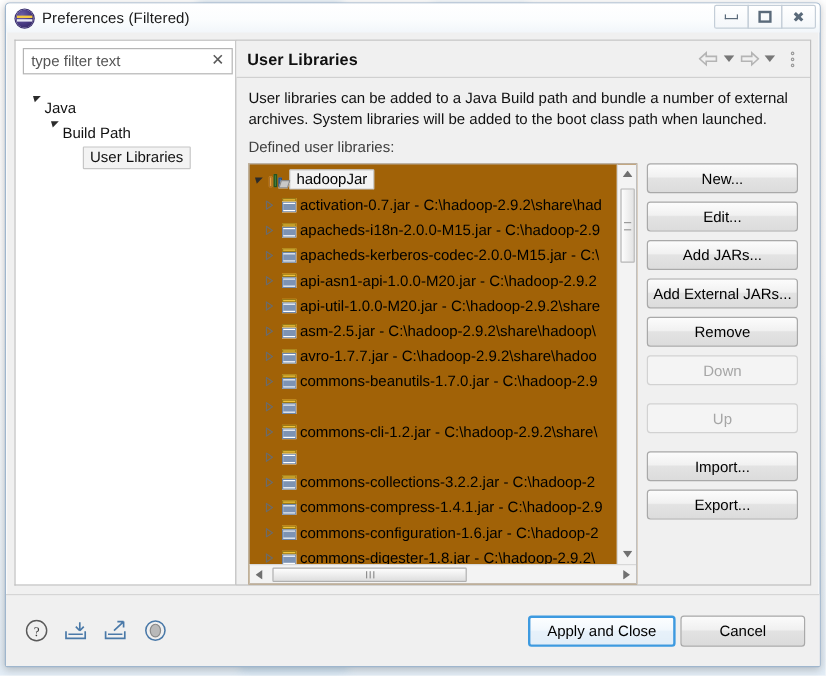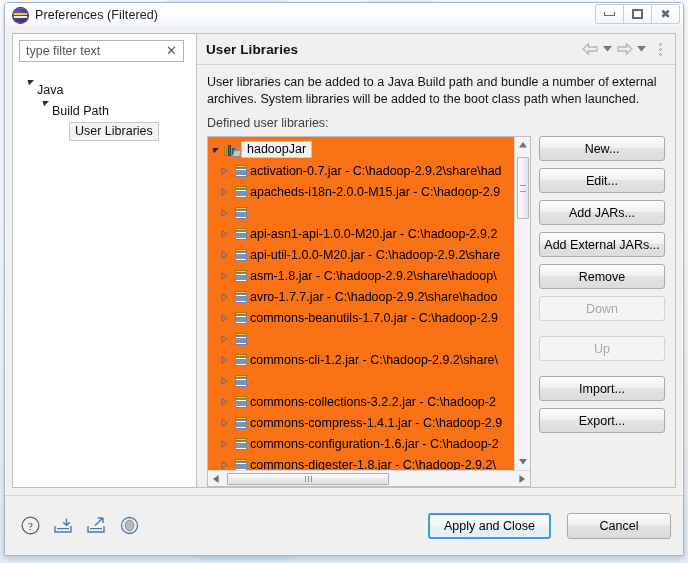--- a/index.html
+++ b/index.html
@@ -75,21 +75,21 @@
     padding: 6px 7px 0 7px;
     gap: 0;
     min-height: 0;
   }
   #leftpane {
     width: 184px; flex: 0 0 184px;
     background: #ffffff;
     border: 1px solid #bfbfbf;
     border-right: none;
     display: flex; flex-direction: column;
-    padding: 6px 12px 0 6px;
+    padding: 6px 2px 0 6px;
   }
   #filterwrap { position: relative; margin-bottom: 9px; }
   #filterbox {
     width: 100%; height: 22px;
     border: 1px solid #b5b5b5;
     background: #fff;
     font-family: "Liberation Sans", sans-serif;
     font-size: 12.5px; color: #555;
     padding: 0 22px 0 6px;
   }
@@ -136,21 +136,21 @@
   #rp-menu i { width: 3px; height: 3px; border: 1px solid #9a9a9a; border-radius: 50%; display:block; }
 
   #rp-content { flex: 1 1 auto; padding: 9px 10px 0 10px; display: flex; flex-direction: column; min-height: 0; }
   #descr { font-size: 12.5px; color: #111; line-height: 17px; }
   #defined-label { font-size: 12.5px; color: #404040; margin: 8px 0 6px 0; }
 
   #list-area { display: flex; gap: 8px; flex: 1 1 auto; min-height: 0; }
   #listbox {
     flex: 1 1 auto; min-width: 0;
     border: 1px solid #bfbfbf;
-    background: #f97316;
+    background: #a16207;
     display: flex; flex-direction: column;
     position: relative;
   }
   #list-inner { flex: 1 1 auto; display: flex; min-height: 0; overflow: hidden; }
   #rows { flex: 1 1 auto; min-width: 0; overflow: hidden; padding-top: 2px; }
   .lrow { display: flex; align-items: center; height: 21px; white-space: nowrap; font-size: 12.5px; color: #000; }
   .lrow .ind { flex: 0 0 9px; }
   .lrow .carr { flex: 0 0 15px; display:flex; align-items:center; justify-content:center; }
   .lrow .licon { flex: 0 0 18px; display:flex; align-items:center; justify-content:center; }
   .lrow .ltxt { overflow: hidden; }
@@ -215,21 +215,21 @@
   #footer {
     flex: 0 0 60px; height: 60px;
     border-top: 1px solid #d5d5d5;
     background: #f0f0f0;
     display: flex; align-items: center;
     padding: 0 12px 0 14px;
     margin-top: 7px;
   }
   #foot-icons { display: flex; align-items: center; gap: 11px; }
   .ficon { width: 22px; height: 22px; display: flex; align-items: center; justify-content: center; }
-  #foot-btns { margin-left: auto; display: flex; gap: 16px; }
+  #foot-btns { margin-left: auto; display: flex; gap: 4px; }
   .fbtn {
     height: 26px; padding: 0 14px; min-width: 104px;
     border-radius: 3px; font-size: 12.5px; color: #000;
     display: flex; align-items: center; justify-content: center;
     background: linear-gradient(180deg,#fbfbfb 0%,#f0f0f0 45%,#e2e2e2 50%,#dbdbdb 100%);
     border: 1px solid #a9a9a9;
     white-space: nowrap;
   }
   .fbtn.primary {
     border: 2px solid #3d9ae0;
@@ -393,20 +393,21 @@
                         <path d="M1 0.6 L6 4 L1 7.4 Z" fill="none" stroke="#6b6b6b" stroke-width="1"></path>
                       </svg>
                     </span>
                     <span class="licon">
                       <span class="ic-jar">
                         <span class="lid"></span>
                         <span class="body"></span>
                         <span class="dots"></span>
                       </span>
                     </span>
+                    <span class="ltxt">apacheds-kerberos-codec-2.0.0-M15.jar - C:\</span>
                   </div>
                   <div class="lrow">
                     <span class="ind"></span>
                     <span class="carr">
                       <svg width="7" height="8" viewBox="0 0 7 8">
                         <path d="M1 0.6 L6 4 L1 7.4 Z" fill="none" stroke="#6b6b6b" stroke-width="1"></path>
                       </svg>
                     </span>
                     <span class="licon">
                       <span class="ic-jar">
@@ -440,21 +441,21 @@
                         <path d="M1 0.6 L6 4 L1 7.4 Z" fill="none" stroke="#6b6b6b" stroke-width="1"></path>
                       </svg>
                     </span>
                     <span class="licon">
                       <span class="ic-jar">
                         <span class="lid"></span>
                         <span class="body"></span>
                         <span class="dots"></span>
                       </span>
                     </span>
-                    <span class="ltxt">asm-1.8.jar - C:\hadoop-2.9.2\share\hadoop\</span>
+                    <span class="ltxt">asm-2.5.jar - C:\hadoop-2.9.2\share\hadoop\</span>
                   </div>
                   <div class="lrow">
                     <span class="ind"></span>
                     <span class="carr">
                       <svg width="7" height="8" viewBox="0 0 7 8">
                         <path d="M1 0.6 L6 4 L1 7.4 Z" fill="none" stroke="#6b6b6b" stroke-width="1"></path>
                       </svg>
                     </span>
                     <span class="licon">
                       <span class="ic-jar">

